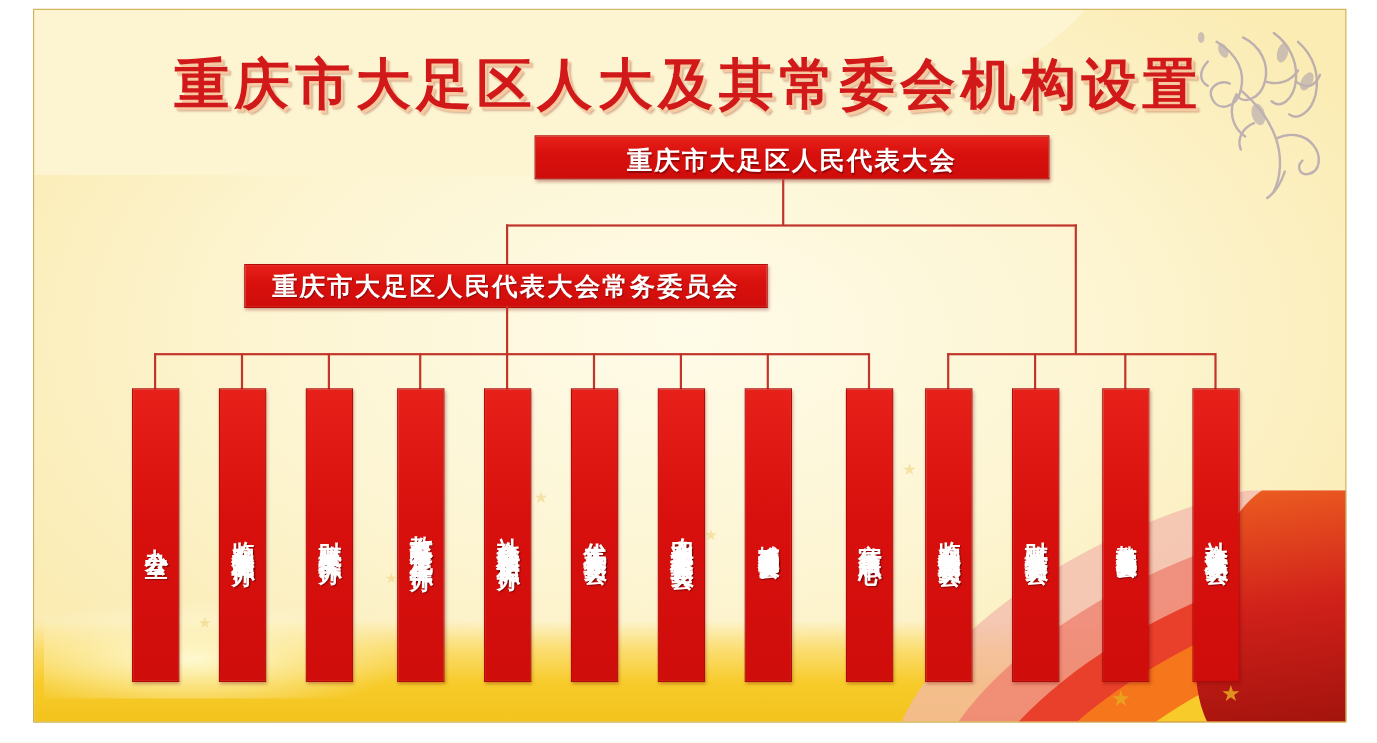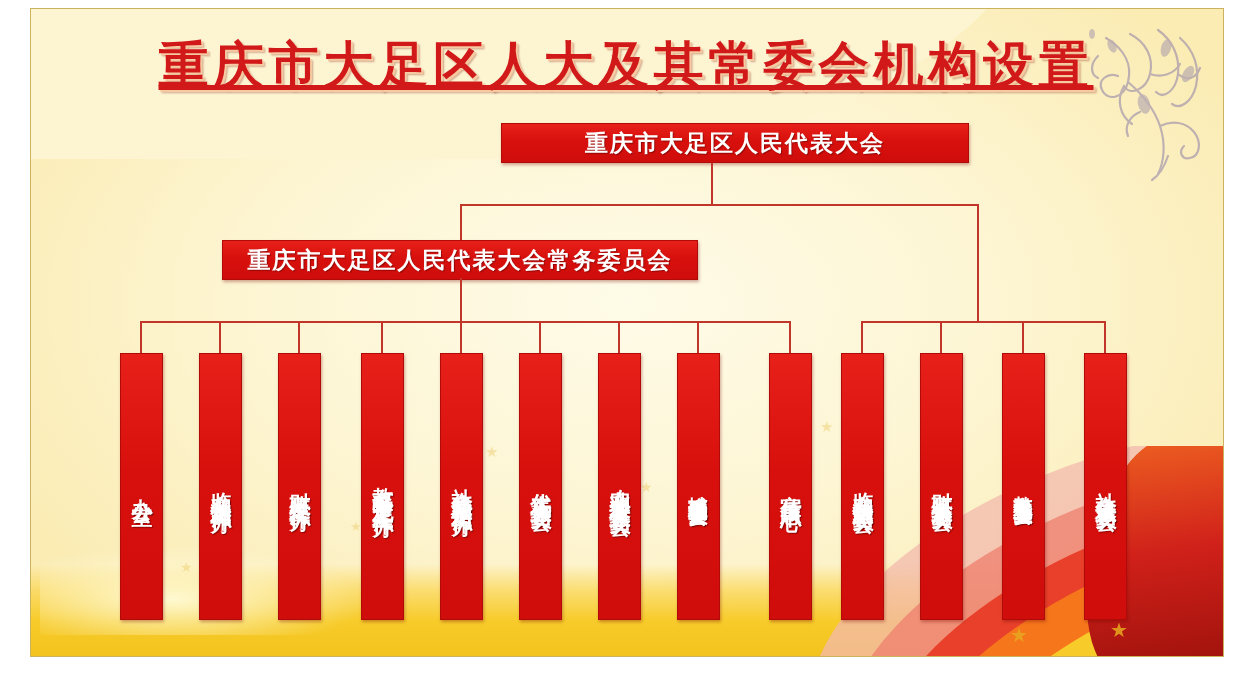--- a/index.html
+++ b/index.html
@@ -61,28 +61,27 @@
   .br-dark{position:absolute;right:-40px;top:-10px;width:170px;height:260px;background:linear-gradient(160deg,#f26a22 0%,#d0201a 45%,#8c0d06 100%);transform:rotate(12deg);border-radius:40% 0 0 40%;}
 
   
   .floral{position:absolute;right:34px;top:16px;width:150px;height:170px;opacity:.55;}
 
   
   .star{position:absolute;color:#efd27a;opacity:.55;font-size:18px;line-height:1;}
 
   
   .title{
-    position:absolute;left:0;top:32px;width:1252px;
+    position:absolute;left:0;top:44px;width:1252px;
     text-align:center;
     font-family:"DejaVu Sans","Liberation Sans",sans-serif;
     font-size:50px;font-weight:bold;letter-spacing:5px;
     color:#d2191a;
     text-shadow:2px 2px 0 #f6c9a0, 3px 3px 2px rgba(120,20,10,.35);
     white-space:nowrap;
-    text-decoration:underline;
   }
 
   
   .chart{position:absolute;left:0;top:0;width:1252px;height:675px;}
 
   .node{
     position:absolute;
     background:linear-gradient(to bottom,#e8201a 0%,#d8100d 45%,#cf0d0b 100%);
     border:1px solid #b00b09;
     color:#fff;
@@ -179,21 +178,21 @@
   <div class="bg-outerwhite-t"></div>
   <div class="bg-outerwhite-b"></div>
   <div class="bg-outerwhite-l"></div>
   <div class="bg-outerwhite-r"></div>
   <div class="bg-frame"></div>
 
   <div class="title">重庆市大足区人大及其常委会机构设置</div>
 
   <div class="chart">
 
-    <div class="node node-h" style="left:501px;top:123px;width:468px;height:40px;">
+    <div class="node node-h" style="left:486px;top:123px;width:468px;height:40px;align-items:flex-end;">
       <span>重庆市大足区人民代表大会</span>
     </div>
 
     <div class="line line-v" style="left:711px;top:163px;height:42px;"></div>
     <div class="line line-h" style="left:460px;top:204px;width:519px;"></div>
     <div class="line line-v" style="left:460px;top:204px;height:36px;"></div>
     <div class="line line-v" style="left:977px;top:204px;height:118px;"></div>
 
     <div class="node node-h" style="left:222px;top:240px;width:476px;height:40px;">
       <span>重庆市大足区人民代表大会常务委员会</span>

